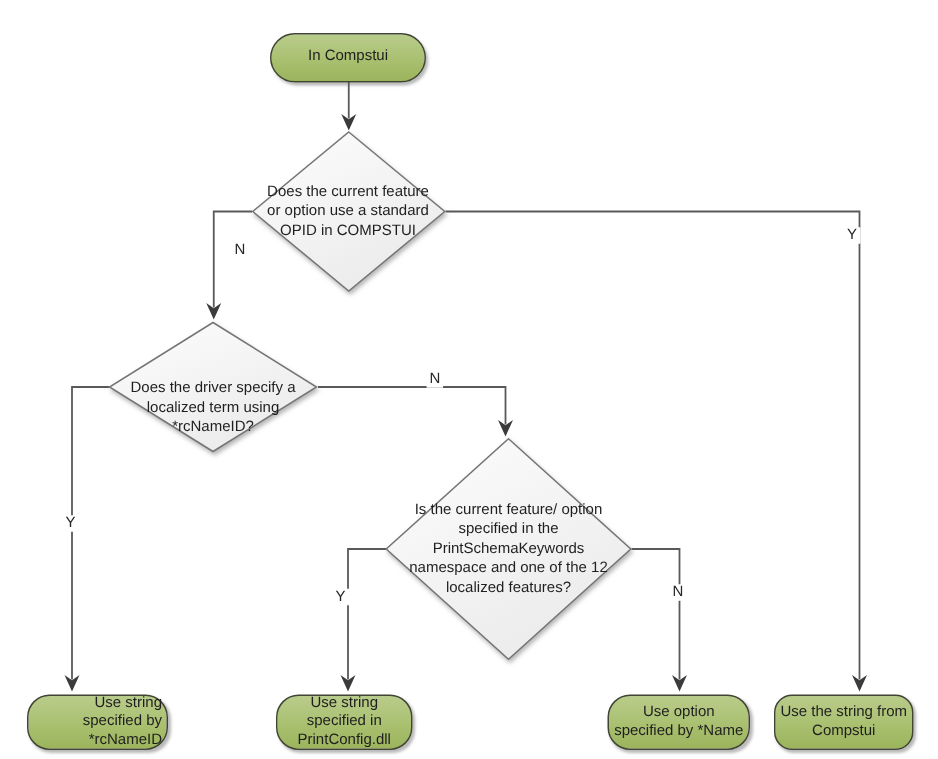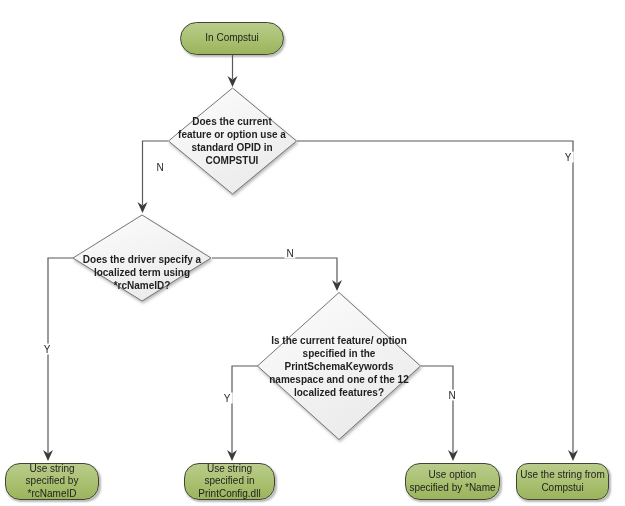--- a/index.html
+++ b/index.html
@@ -24,21 +24,20 @@
     padding:2px 3px;
   }
   .terminal{border-radius:17px;}
   .result{border-radius:15px;}
   .diamond-text{
     position:absolute;
     display:flex;align-items:center;justify-content:center;
     text-align:center;
     font-size:10px;line-height:13px;
     transform:translate(-50%,-50%);
-    font-weight:bold;
   }
   .edge-label{
     position:absolute;
     transform:translate(-50%,-50%);
     background:#ffffff;
     font-size:10px;
     padding:0 2px;
     color:#262626;
   }
 </style>
@@ -90,21 +89,21 @@
   <div class="diamond-text" style="left:142px;top:272px;width:136px;">Does the driver specify a localized term using *rcNameID?</div>
   <div class="diamond-text" style="left:339px;top:366px;width:152px;">Is the current feature/ option specified in the PrintSchemaKeywords namespace and one of the 12 localized features?</div>
 
   <span class="edge-label" style="left:160px;top:167px;">N</span>
   <span class="edge-label" style="left:568px;top:157px;">Y</span>
   <span class="edge-label" style="left:47px;top:349px;">Y</span>
   <span class="edge-label" style="left:290px;top:253px;">N</span>
   <span class="edge-label" style="left:227px;top:398px;">Y</span>
   <span class="edge-label" style="left:452px;top:395px;">N</span>
 
-  <div class="node result" style="left:5px;top:463px;width:94px;height:37px;">
+  <div class="node result" style="left:18px;top:463px;width:94px;height:37px;text-align:right;">
     <span>Use string specified by *rcNameID</span>
   </div>
   <div class="node result" style="left:184px;top:463px;width:91px;height:37px;">
     <span>Use string specified in PrintConfig.dll</span>
   </div>
   <div class="node result" style="left:405px;top:463px;width:95px;height:37px;">
     <span>Use option specified by *Name</span>
   </div>
   <div class="node result" style="left:516px;top:463px;width:93px;height:37px;border-radius:12px;">
     <span>Use the string from Compstui</span>

